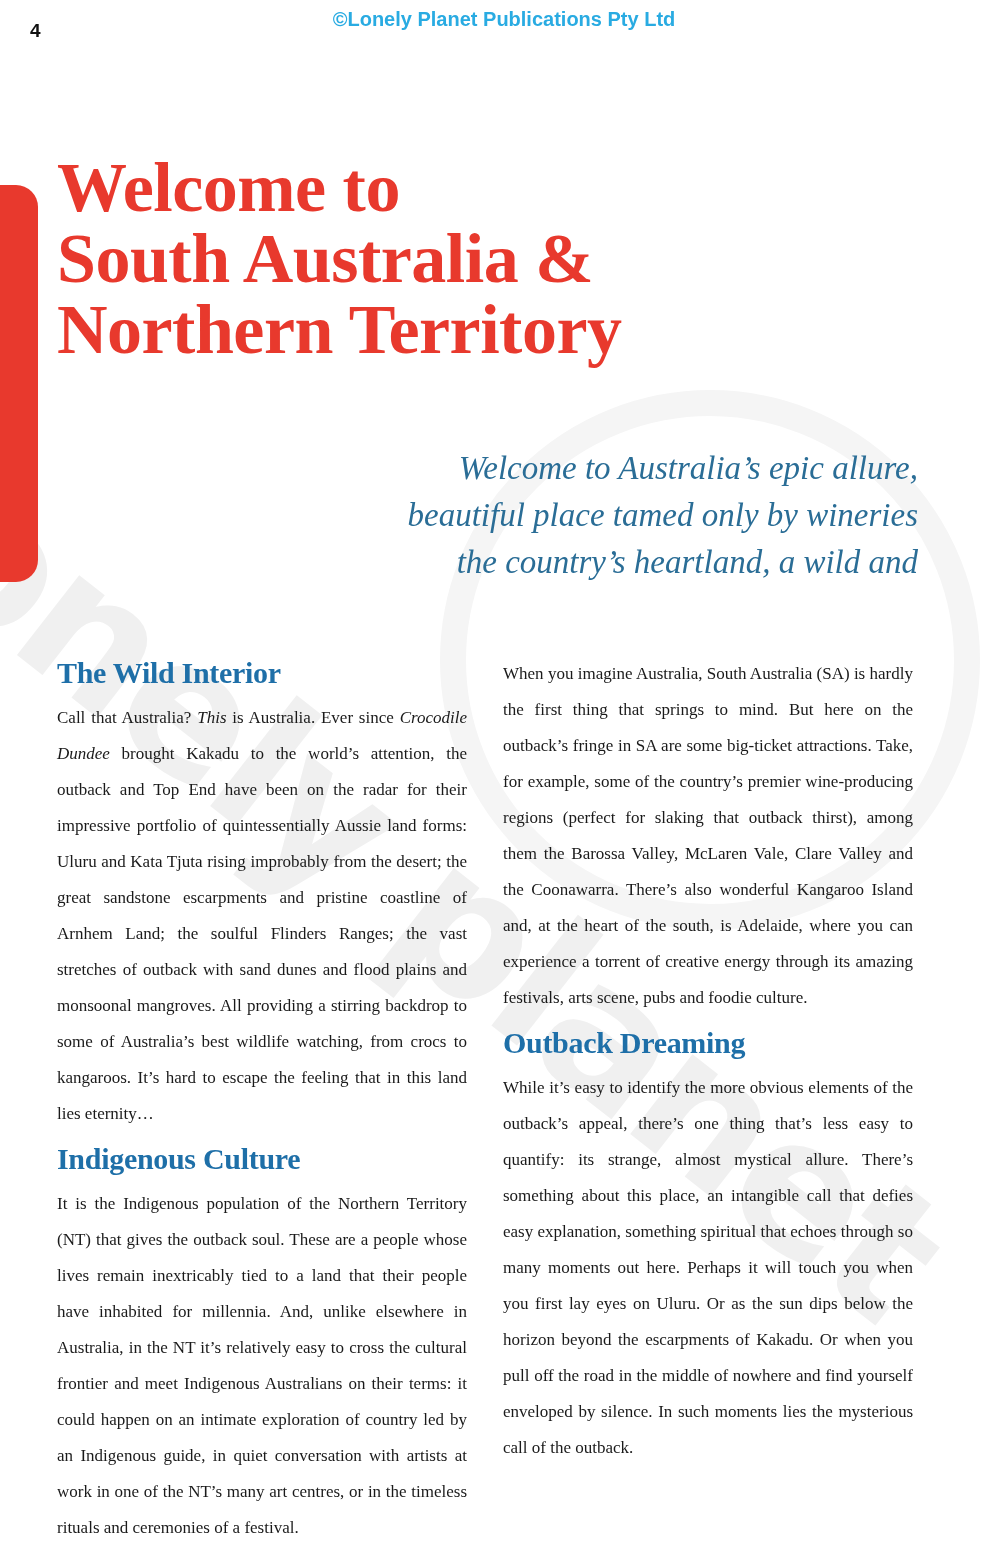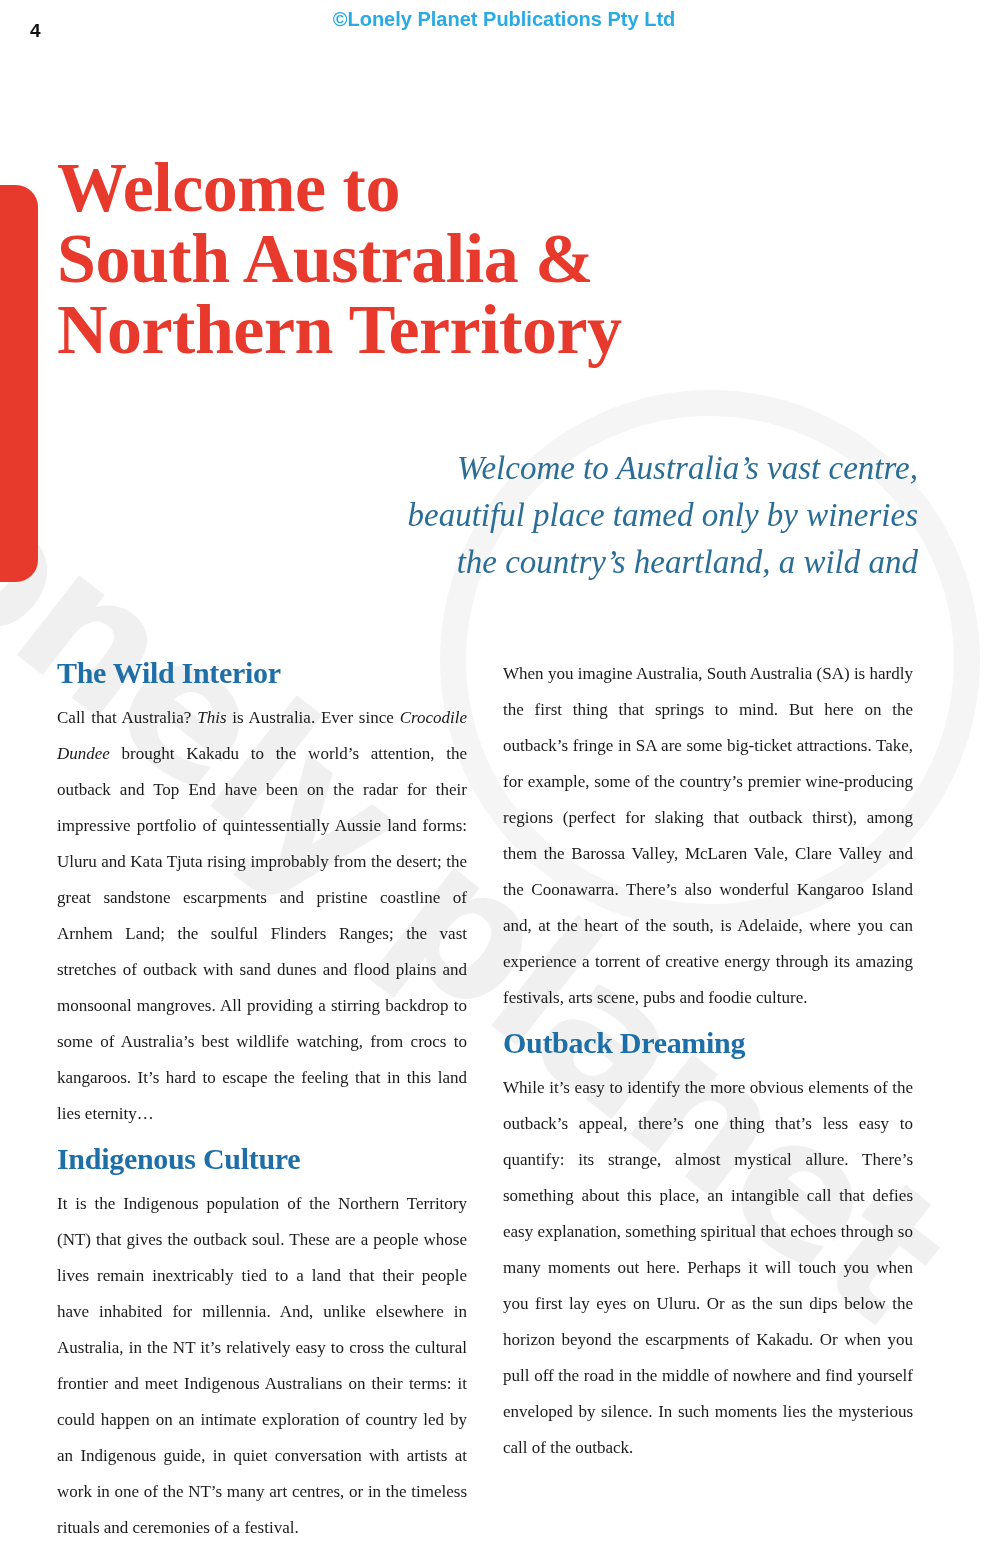--- a/index.html
+++ b/index.html
@@ -102,21 +102,21 @@
 
 <div class="content">
 
   <h1 class="title-block">
     <div>Welcome to</div>
     <div>South Australia &amp;</div>
     <div>Northern Territory</div>
   </h1>
 
   <div class="intro-block">
-    <div>Welcome to Australia’s vast centre,</div>
+    <div>Welcome to Australia’s epic allure,</div>
     <div>beautiful place tamed only by wineries</div>
     <div>the country’s heartland, a wild and</div>
   </div>
 
   <div class="columns">
 
     <div class="col">
       <div class="section">
         <h2 class="section-heading">The Wild Interior</h2>
         <p class="body-para"><span>Call that Australia? </span><span class="it">This</span><span> is Australia. Ever since </span><span class="it">Crocodile Dundee</span><span> brought Kakadu to the world’s attention, the outback and Top End have been on the radar for their impressive portfolio of quintessentially Aussie land forms: Uluru and Kata Tjuta rising improbably from the desert; the great sandstone escarpments and pristine coastline of Arnhem Land; the soulful Flinders Ranges; the vast stretches of outback with sand dunes and flood plains and monsoonal mangroves. All providing a stirring backdrop to some of Australia’s best wildlife watching, from crocs to kangaroos. It’s hard to escape the feeling that in this land lies eternity…</span></p>

